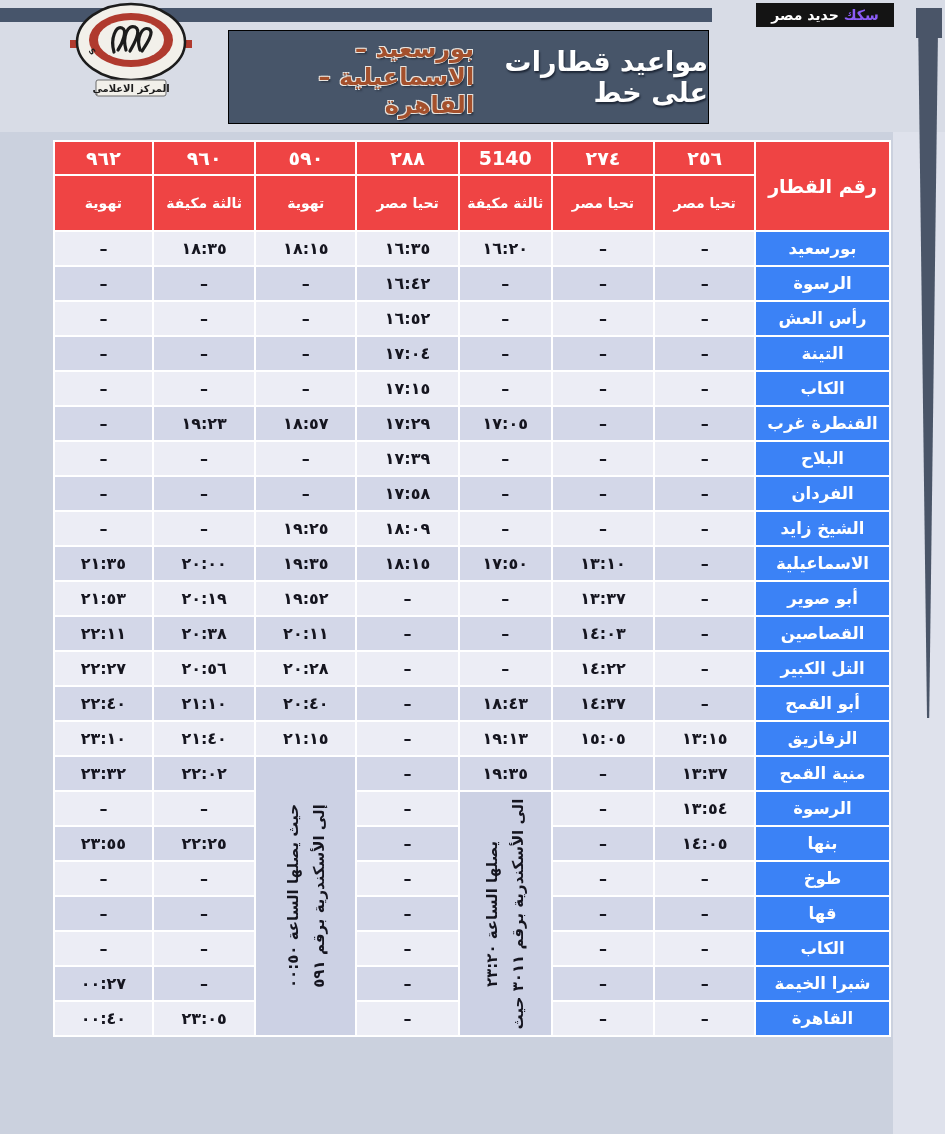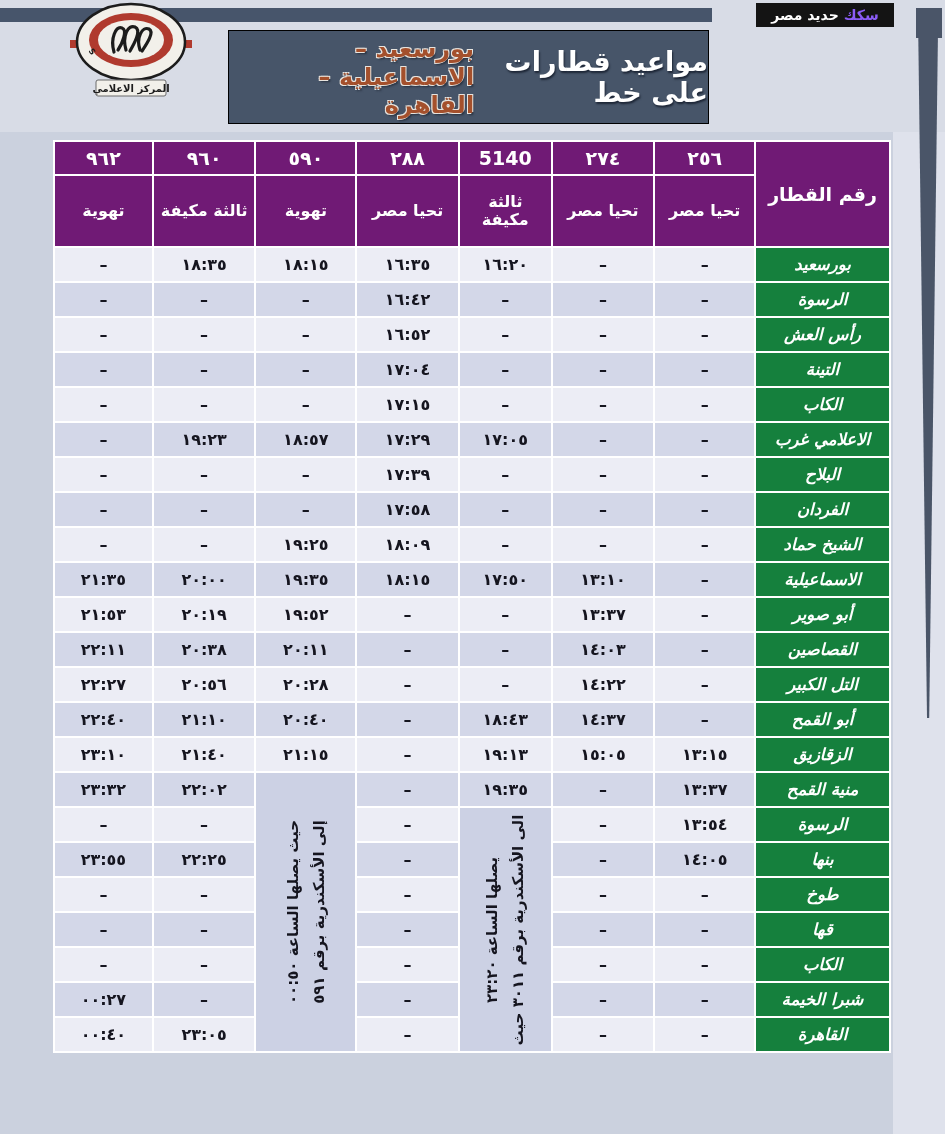--- a/index.html
+++ b/index.html
@@ -28,26 +28,26 @@
   .title-line2{color:#a4502c;font-size:24px;font-weight:bold;
     text-shadow:-1px -1px 0 #e8e4de,1px -1px 0 #e8e4de,-1px 1px 0 #e8e4de,1px 2px 2px #2a3342;}
   .logo{position:absolute;left:70px;top:0px;width:122px;height:102px;}
   
   .tbl-wrap{position:absolute;left:53px;top:140px;}
   table{border-collapse:collapse;table-layout:fixed;width:838px;}
   col.c-station{width:134px;}
   col.c0{width:100px;}col.c1{width:102px;}col.c2{width:92px;}col.c3{width:102px;}
   col.c4{width:100px;}col.c5{width:102px;}col.c6{width:98px;}
   th,td{border:2px solid #fff;text-align:center;vertical-align:middle;font-weight:bold;padding:0;}
-  thead th{background:#701a75;color:#fff;}
+  thead th{background:#ef4444;color:#fff;}
   tr.num-row th{height:32px;font-size:19px;}
-  tr.type-row th{height:54px;font-size:16px;line-height:1.15;padding:8px 5px;}
+  tr.type-row th{height:54px;font-size:14px;line-height:1.15;padding:0 5px;}
   th.corner{font-size:19px;}
   td.station{background:#41506 6;}
-  td.station{background:#15803d;color:#fff;font-size:16.5px;height:33px;padding:0 2px;font-style:italic;}
+  td.station{background:#3b82f6;color:#fff;font-size:16.5px;height:33px;padding:0 2px;}
   td.time{color:#15151f;font-size:16px;height:33px;}
   tbody tr:nth-child(odd) td.time{background:#ecedf5;}
   tbody tr:nth-child(even) td.time{background:#d3d7e8;}
   td.note{background:#ccd1e4;position:relative;}
   .note-inner{
     position:absolute;left:50%;top:50%;
     transform:translate(-50%,-50%) rotate(-90deg);
     white-space:nowrap;text-align:center;
     font-size:15px;font-weight:bold;color:#15151f;line-height:1.7;
   }
@@ -164,21 +164,21 @@
           <td class="station">الكاب</td>
           <td class="time">–</td>
           <td class="time">–</td>
           <td class="time">–</td>
           <td class="time">١٧:١٥</td>
           <td class="time">–</td>
           <td class="time">–</td>
           <td class="time">–</td>
         </tr>
         <tr>
-          <td class="station">الاعلامي غرب</td>
+          <td class="station">القنطرة غرب</td>
           <td class="time">–</td>
           <td class="time">–</td>
           <td class="time">١٧:٠٥</td>
           <td class="time">١٧:٢٩</td>
           <td class="time">١٨:٥٧</td>
           <td class="time">١٩:٢٣</td>
           <td class="time">–</td>
         </tr>
         <tr>
           <td class="station">البلاح</td>
@@ -194,21 +194,21 @@
           <td class="station">الفردان</td>
           <td class="time">–</td>
           <td class="time">–</td>
           <td class="time">–</td>
           <td class="time">١٧:٥٨</td>
           <td class="time">–</td>
           <td class="time">–</td>
           <td class="time">–</td>
         </tr>
         <tr>
-          <td class="station">الشيخ حماد</td>
+          <td class="station">الشيخ زايد</td>
           <td class="time">–</td>
           <td class="time">–</td>
           <td class="time">–</td>
           <td class="time">١٨:٠٩</td>
           <td class="time">١٩:٢٥</td>
           <td class="time">–</td>
           <td class="time">–</td>
         </tr>
         <tr>
           <td class="station">الاسماعيلية</td>

